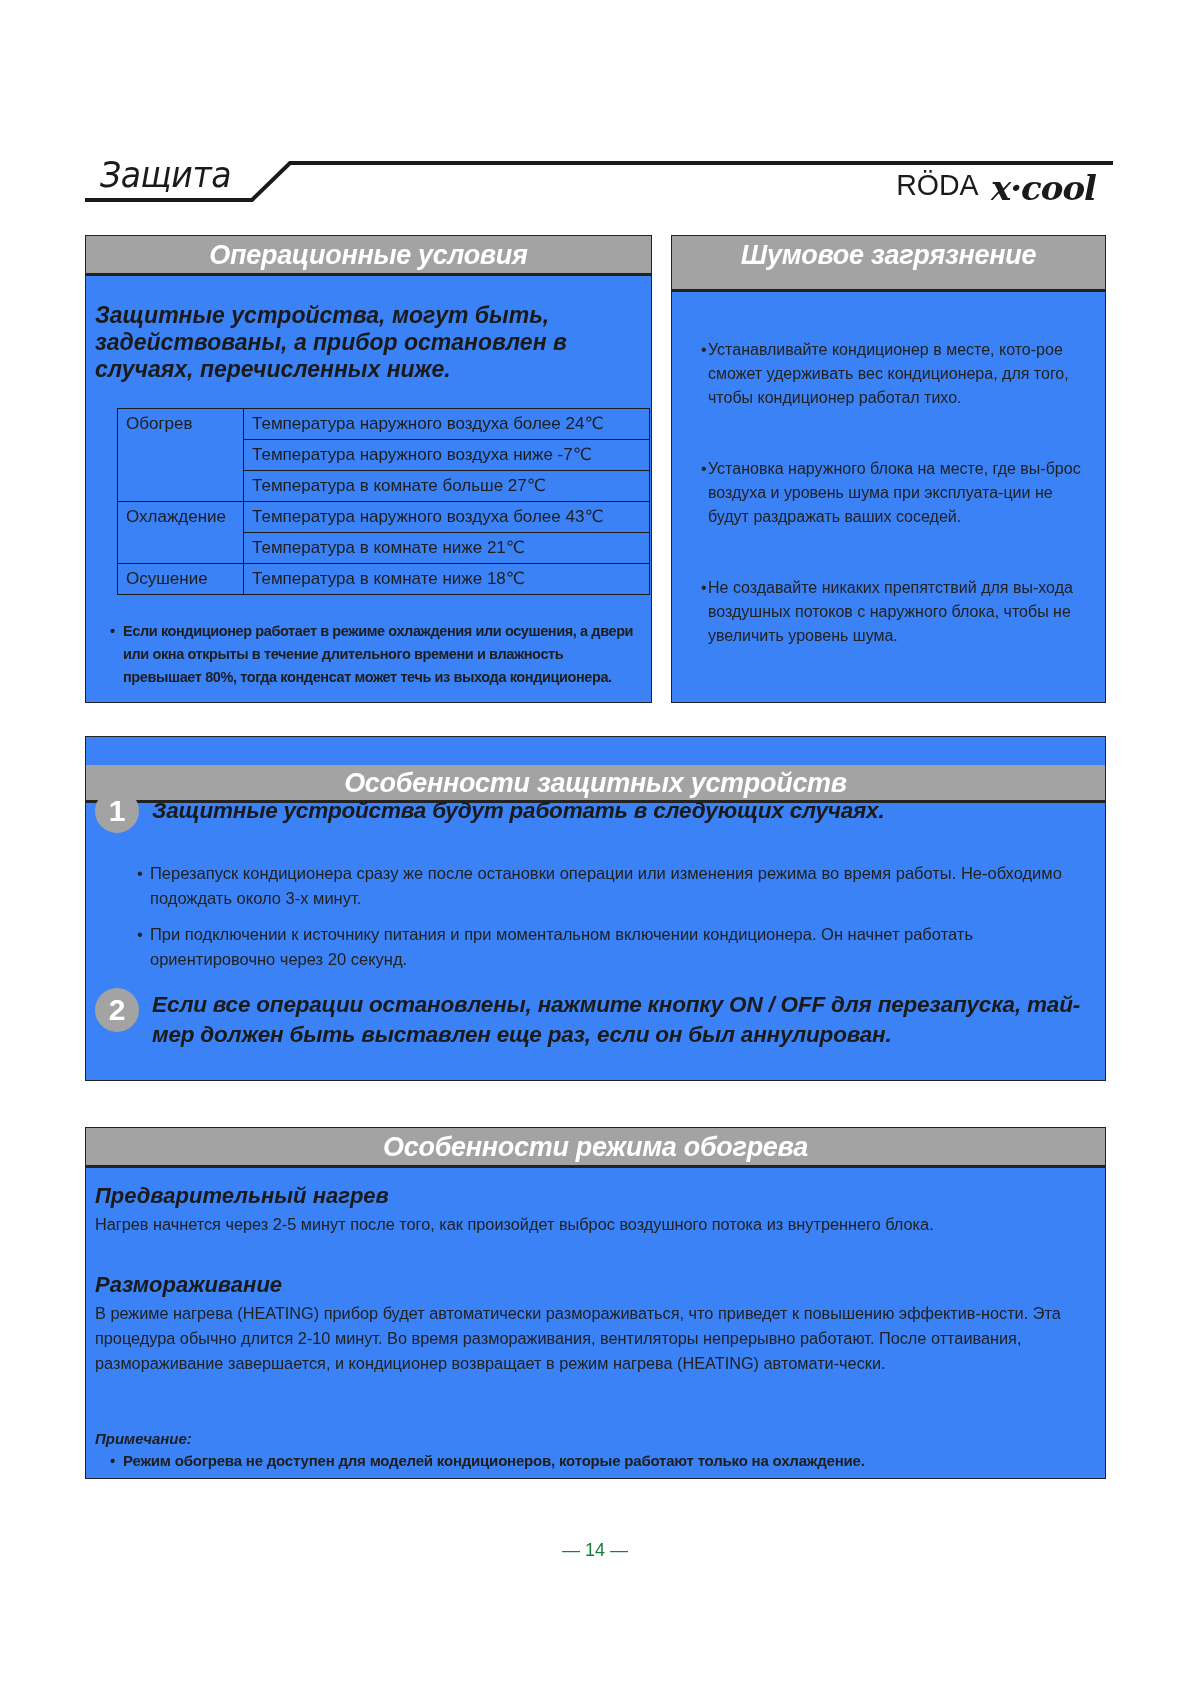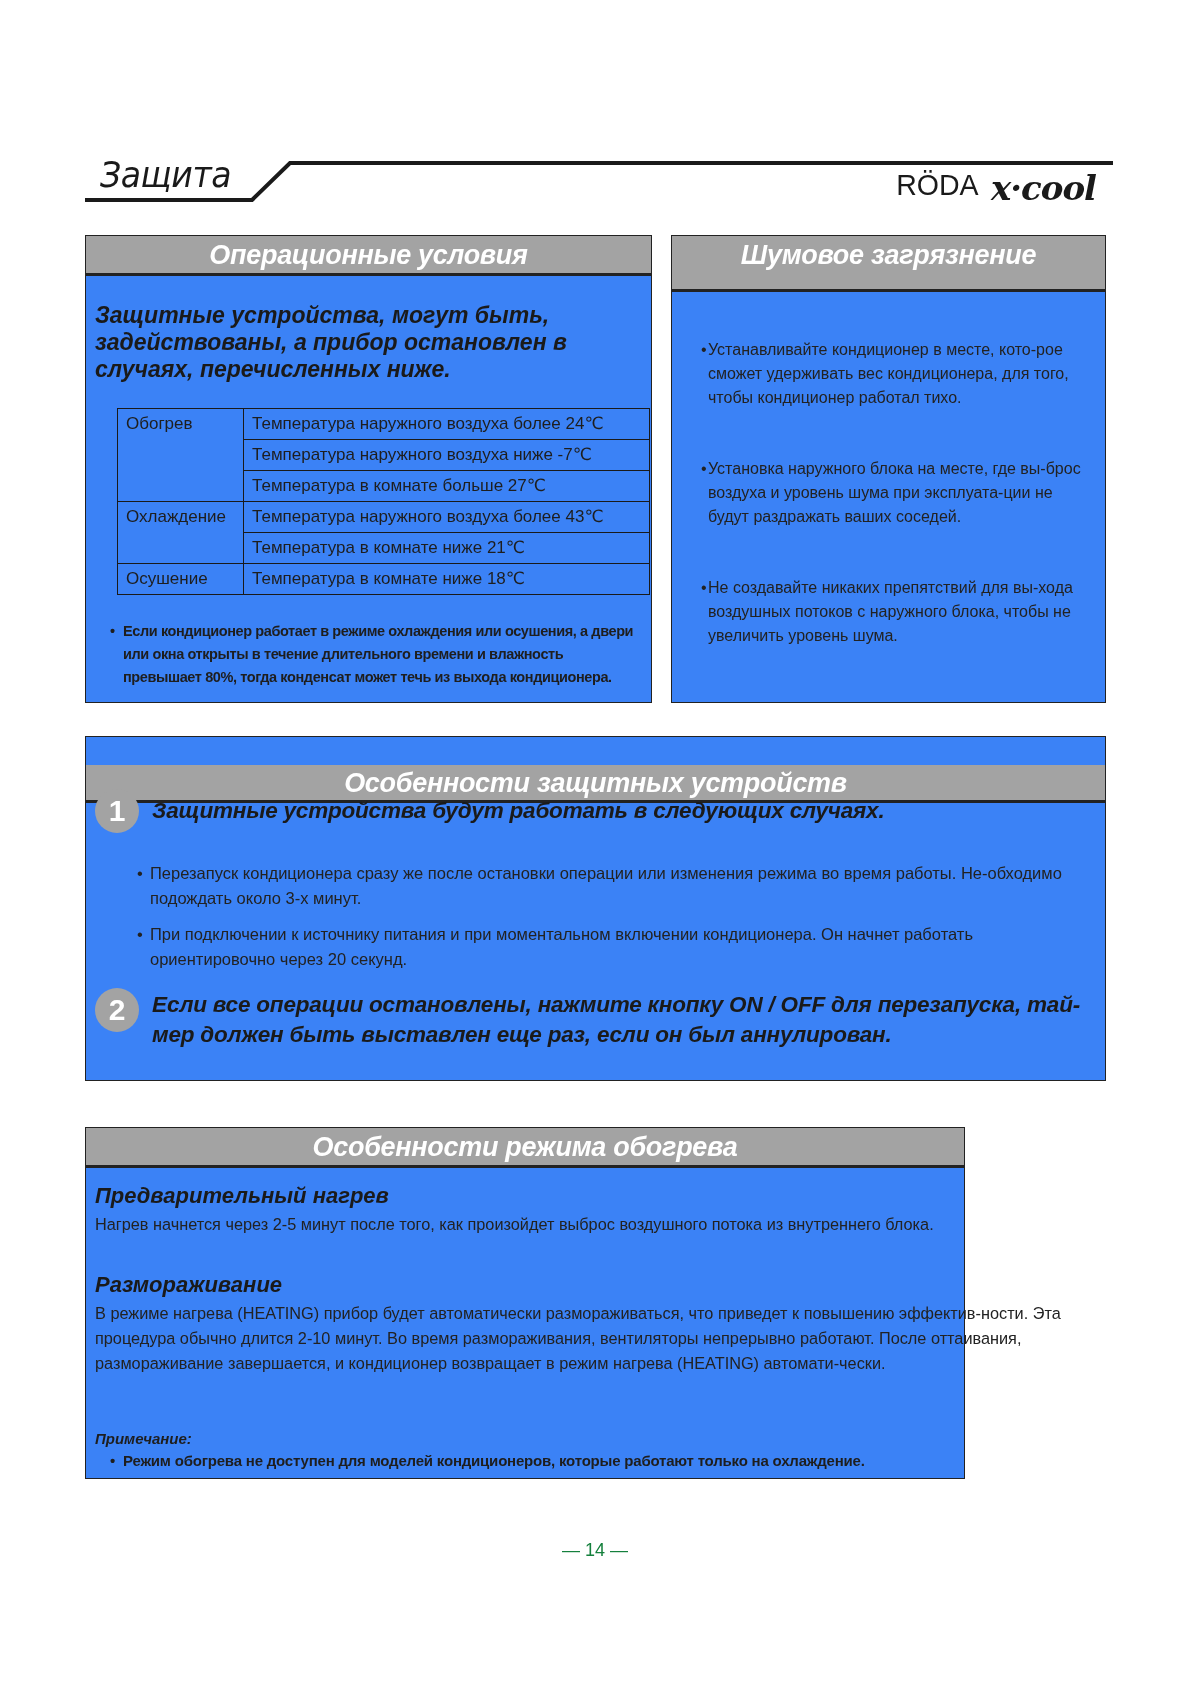--- a/index.html
+++ b/index.html
@@ -38,21 +38,21 @@
     .noise-item .txt { display: block; padding-left: 7px; }
 
     #box-prot { left: 85px; top: 736px; width: 1021px; height: 345px; }
     #box-prot .box-head { height: 38px; line-height: 36px; margin-top: 28px; }
     .step-circle { position: absolute; width: 44px; height: 44px; border-radius: 50%; background: #a3a3a3; color: #fff; font-weight: bold; font-size: 30px; text-align: center; line-height: 44px; }
     .step-title { position: absolute; left: 66px; font-size: 22.5px; font-weight: bold; font-style: italic; line-height: 30px; color: #1a1a1a; letter-spacing: -0.2px; }
     .prot-item { position: absolute; left: 51px; width: 955px; font-size: 16.5px; line-height: 25px; color: #222; }
     .prot-item .bullet { position: absolute; left: 0; top: 0; }
     .prot-item .txt { display: block; padding-left: 13px; }
 
-    #box-heat { left: 85px; top: 1127px; width: 880px; height: 352px; }
+    #box-heat { left: 85px; top: 1127px; width: 1021px; height: 352px; }
     #box-heat .box-head { height: 40px; line-height: 38px; }
     .heat-sub { position: absolute; left: 9px; font-size: 22px; font-weight: bold; font-style: italic; color: #1a1a1a; }
     .heat-body { position: absolute; left: 9px; width: 1000px; font-size: 16.3px; line-height: 25px; color: #222; }
     .heat-note-label { position: absolute; left: 9px; top: 302px; font-size: 15px; font-weight: bold; font-style: italic; }
     .heat-note { position: absolute; left: 24px; top: 324px; font-size: 15px; font-weight: bold; letter-spacing: -0.2px; }
     .heat-note .txt { padding-left: 13px; }
     .heat-note .bullet { position: absolute; left: 0; top: 0; }
 
     .page-number { position: absolute; left: 0; width: 1190px; top: 1540px; text-align: center; font-size: 18px; color: #15803d; }
   </style>

